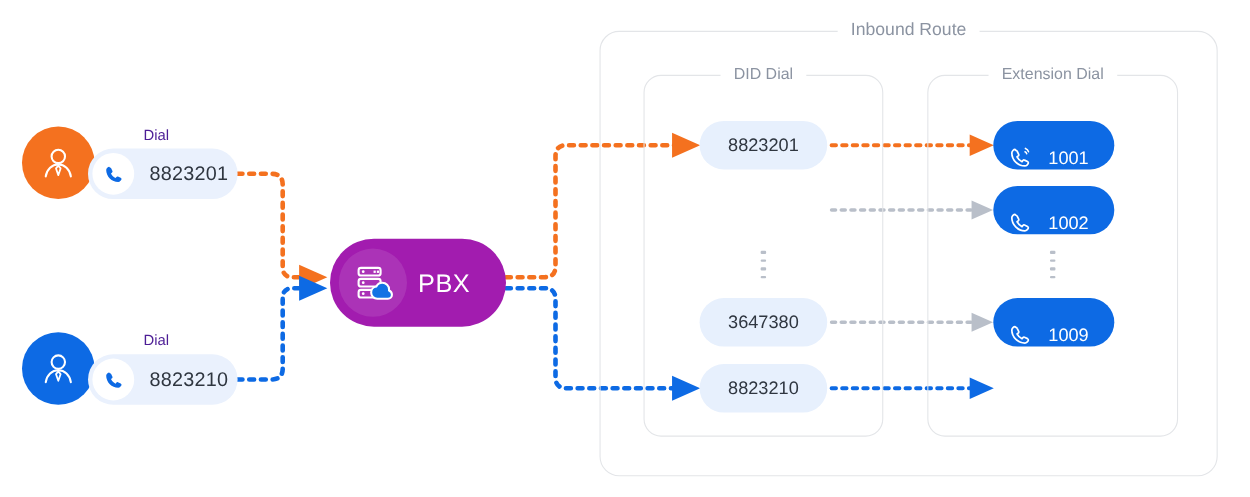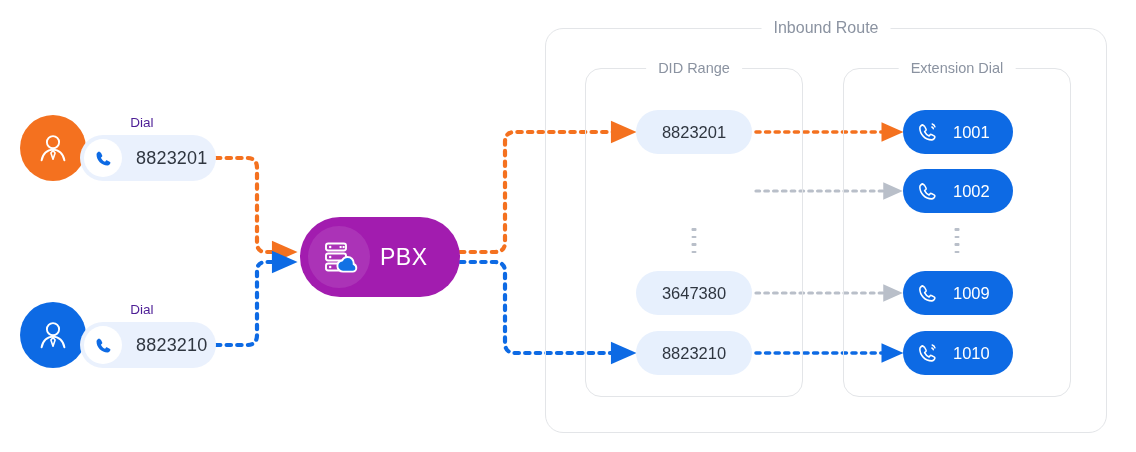--- a/index.html
+++ b/index.html
@@ -113,21 +113,21 @@
     font-size:16.5px;
     box-sizing:border-box;
   }
 
   
   .ext-pill{
     position:absolute;
     width:110px;height:44px;
     border-radius:22px;
     background:#0d6ae4;
-    display:flex;align-items:center;
+    display:flex;align-items:flex-end;
     box-sizing:border-box;
     padding-left:14px;
   }
   .ext-pill .ext-num{
     color:#ffffff;
     font-size:16.5px;
     margin-left:14px;
   }
   .ext-pill svg{display:block;flex:0 0 auto;}
 
@@ -181,21 +181,21 @@
 
     <path d="M756,293 L897,293" fill="none" stroke="#b9bfc9" stroke-width="3.2" stroke-dasharray="3.6 5.2" stroke-linecap="round" marker-end="url(#arrGray)"></path>
 
     <path d="M756,353 L897,353" fill="none" stroke="#0d6ae4" stroke-width="3.6" stroke-dasharray="4 5.6" stroke-linecap="round" marker-end="url(#arrBlue)"></path>
   </svg>
 
   <div class="fieldset" style="left:545px;top:28px;width:562px;height:405px;"></div>
   <div class="legend" style="left:826px;top:28px;">Inbound Route</div>
 
   <div class="fieldset inner" style="left:585px;top:68px;width:218px;height:329px;"></div>
-  <div class="legend small" style="left:694px;top:68px;">DID Range</div>
+  <div class="legend small" style="left:694px;top:68px;">DID Dial</div>
 
   <div class="fieldset inner" style="left:843px;top:68px;width:228px;height:329px;"></div>
   <div class="legend small" style="left:957px;top:68px;">Extension Dial</div>
 
   <div class="avatar" style="left:20px;top:115px;background:#f4711f;">
     <span>
       <svg width="34" height="34" viewBox="0 0 34 34">
         <circle cx="17" cy="11.2" r="6.1" fill="none" stroke="#fff" stroke-width="1.9"></circle>
         <path d="M5.6,29.4 C6.6,22.6 11.3,18.6 17,18.6 C22.7,18.6 27.4,22.6 28.4,29.4" fill="none" stroke="#fff" stroke-width="1.9" stroke-linecap="round"></path>
         <path d="M17,19.6 L19.1,22.1 L17,28.2 L14.9,22.1 Z" fill="none" stroke="#fff" stroke-width="1.6" stroke-linejoin="round"></path>
@@ -289,24 +289,14 @@
 
   <div class="ext-pill" style="left:903px;top:271px;">
     <span>
       <svg width="22" height="22" viewBox="0 0 24 24">
         <path d="M6.2,4.2 C5.1,4.2 3.1,5.9 3.1,7.7 c0,6.9 6,12.9 12.9,12.9 1.8,0 3.5,-2 3.5,-3.1 0,-0.6 -0.4,-1 -0.9,-1.3 l-2.9,-1.4 c-0.5,-0.3 -1.2,-0.1 -1.6,0.4 l-0.9,1.2 c-2.1,-1 -3.9,-2.8 -4.9,-4.9 l1.2,-0.9 c0.5,-0.4 0.6,-1 0.4,-1.6 L8.4,6 C8.2,5.5 7.7,5.1 7.1,5.1 Z" fill="none" stroke="#fff" stroke-width="1.7" stroke-linejoin="round"></path>
       </svg>
     </span>
     <span class="ext-num">1009</span>
   </div>
 
-  <div class="ext-pill" style="left:903px;top:331px;">
-    <span>
-      <svg width="22" height="22" viewBox="0 0 24 24">
-        <path d="M6.2,4.2 C5.1,4.2 3.1,5.9 3.1,7.7 c0,6.9 6,12.9 12.9,12.9 1.8,0 3.5,-2 3.5,-3.1 0,-0.6 -0.4,-1 -0.9,-1.3 l-2.9,-1.4 c-0.5,-0.3 -1.2,-0.1 -1.6,0.4 l-0.9,1.2 c-2.1,-1 -3.9,-2.8 -4.9,-4.9 l1.2,-0.9 c0.5,-0.4 0.6,-1 0.4,-1.6 L8.4,6 C8.2,5.5 7.7,5.1 7.1,5.1 Z" fill="none" stroke="#fff" stroke-width="1.7" stroke-linejoin="round"></path>
-        <path d="M16.6,3.2 c1.5,0.5 2.6,1.7 3,3.2" fill="none" stroke="#fff" stroke-width="1.6" stroke-linecap="round"></path>
-        <path d="M16.2,6.6 c0.8,0.3 1.4,0.9 1.6,1.8" fill="none" stroke="#fff" stroke-width="1.6" stroke-linecap="round"></path>
-      </svg>
-    </span>
-    <span class="ext-num">1010</span>
-  </div>
 
 </div>
 
 </body></html>

